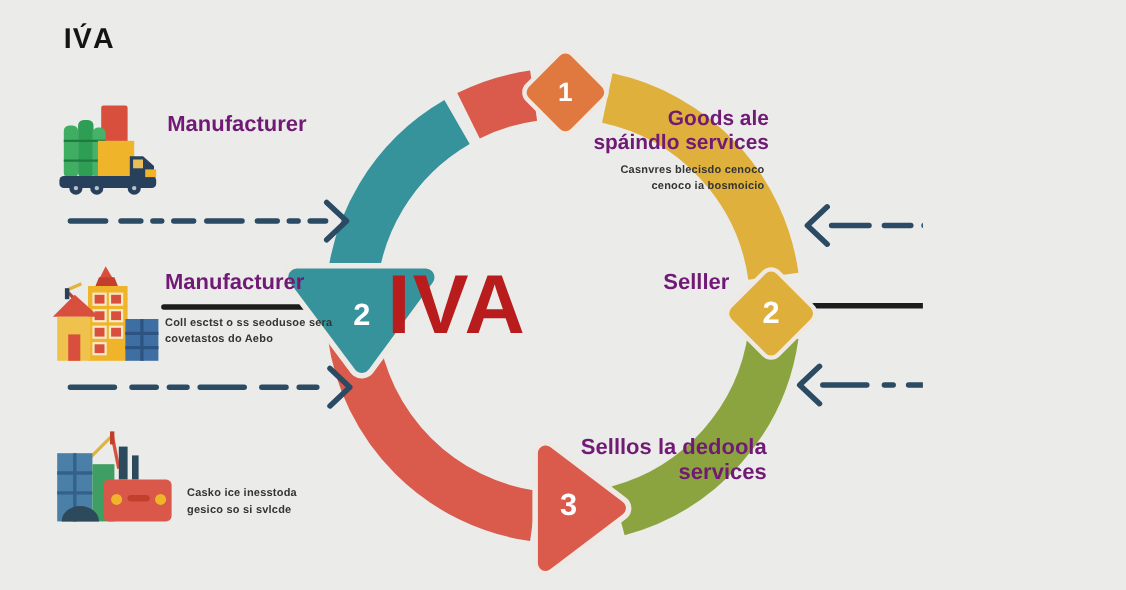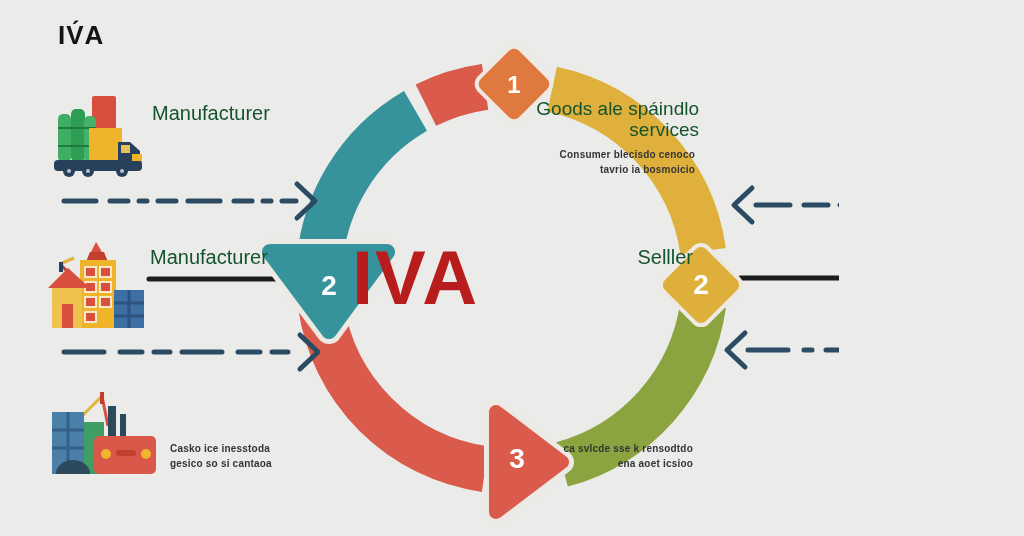--- a/index.html
+++ b/index.html
@@ -1,19 +1,19 @@
 <!DOCTYPE html>
 <html><head>
 <meta charset="utf-8">
 <style>
   html,body{margin:0;padding:0;background:#ebebea;font-family:"Liberation Sans",sans-serif;}
   .stage{position:relative;width:839px;height:536px;background:#ebebea;overflow:hidden;}
   .abs{position:absolute;}
   .title{left:58px;top:20px;font-size:26px;font-weight:bold;color:#141414;letter-spacing:1px;}
-  .big-label{font-size:20px;font-weight:normal;color:#14532d;line-height:1.12;}
+  .big-label{font-size:20px;font-weight:bold;color:#701a75;line-height:1.12;}
   .sub-label{font-size:10px;font-weight:600;color:#343434;line-height:1.45;letter-spacing:.2px;}
   .right-align{text-align:right;}
   .center-iva{left:352px;top:228px;width:320px;height:100px;text-align:left;
     font-size:76px;font-weight:bold;color:#b91c1c;letter-spacing:2px;line-height:100px;}
   .num{color:#ffffff;font-weight:bold;text-align:center;}
   #n1{left:484px;top:68px;width:60px;height:34px;line-height:34px;font-size:24px;}
   #n2d{left:671px;top:268px;width:60px;height:34px;line-height:34px;font-size:28px;}
   #n2a{left:299px;top:269px;width:60px;height:34px;line-height:34px;font-size:28px;}
   #n3{left:487px;top:442px;width:60px;height:34px;line-height:34px;font-size:28px;}
   svg{display:block;}
@@ -108,77 +108,78 @@
     </g>
     <path d="M2 48 L22 28 L44 48 Z" fill="#d94f3d"></path>
     <rect x="6" y="48" width="30" height="40" fill="#eec24d"></rect>
     <rect x="16" y="64" width="11" height="24" fill="#d94f3d"></rect>
     <rect x="68" y="50" width="30" height="38" fill="#3e6fa3"></rect>
     <line x1="68" y1="63" x2="98" y2="63" stroke="#2d5480" stroke-width="3"></line>
     <line x1="68" y1="76" x2="98" y2="76" stroke="#2d5480" stroke-width="3"></line>
     <line x1="83" y1="50" x2="83" y2="88" stroke="#2d5480" stroke-width="3"></line>
   </svg>
   <div class="abs big-label" style="left:150px;top:246px;">Manufacturer</div>
+  <div class="abs sub-label" style="left:150px;top:287px;width:175px;">Coll esctst o ss seodusoe sera covetastos do Aebo</div>
 
   <svg class="abs" style="left:50px;top:392px" width="108" height="92" viewBox="0 0 108 92">
     <line x1="22" y1="34" x2="52" y2="4" stroke="#e0b33c" stroke-width="3"></line>
     <line x1="52" y1="4" x2="58" y2="34" stroke="#d94f3d" stroke-width="3"></line>
     <rect x="50" y="0" width="4" height="12" fill="#c23f2d"></rect>
     <rect x="2" y="20" width="32" height="62" fill="#4a7fa8"></rect>
     <line x1="2" y1="38" x2="34" y2="38" stroke="#34618a" stroke-width="3"></line>
     <line x1="2" y1="56" x2="34" y2="56" stroke="#34618a" stroke-width="3"></line>
     <line x1="18" y1="20" x2="18" y2="82" stroke="#34618a" stroke-width="3"></line>
     <rect x="34" y="30" width="20" height="52" fill="#3e9e63"></rect>
     <rect x="58" y="14" width="8" height="30" fill="#2c4a5c"></rect>
     <rect x="70" y="22" width="6" height="22" fill="#2c4a5c"></rect>
     <path d="M6 82 a17 14 0 0 1 34 0 z" fill="#2c4a5c"></path>
     <rect x="44" y="44" width="62" height="38" rx="5" fill="#d9584a"></rect>
     <circle cx="56" cy="62" r="5" fill="#f0b42a"></circle>
     <circle cx="96" cy="62" r="5" fill="#f0b42a"></circle>
     <rect x="66" y="58" width="20" height="6" rx="3" fill="#c23f2d"></rect>
   </svg>
-  <div class="abs sub-label" style="left:170px;top:442px;width:120px;">Casko ice inesstoda gesico so si cantaoa</div>
+  <div class="abs sub-label" style="left:170px;top:442px;width:120px;">Casko ice inesstoda gesico so si svlcde</div>
 
   <div class="abs big-label right-align" style="right:140px;top:98px;width:175px;font-size:19px;">Goods ale spáindlo services</div>
-  <div class="abs sub-label right-align" style="right:144px;top:148px;width:150px;">Consumer blecisdo cenoco tavrio ia bosmoicio</div>
+  <div class="abs sub-label right-align" style="right:144px;top:148px;width:150px;">Casnvres blecisdo cenoco cenoco ia bosmoicio</div>
   <svg class="abs" style="left:892px;top:90px" width="82" height="92" viewBox="0 0 82 92">
     <path d="M34 2 L46 2 L52 24 L28 24 Z" fill="none" stroke="#2c4a5c" stroke-width="3"></path>
     <line x1="31" y1="12" x2="49" y2="12" stroke="#2c4a5c" stroke-width="2"></line>
     <rect x="35" y="0" width="10" height="5" fill="#e0b33c"></rect>
     <rect x="1" y="24" width="80" height="7" rx="2" fill="#2c4a5c"></rect>
     <rect x="5" y="31" width="72" height="54" fill="#d94f3d"></rect>
     <rect x="5" y="58" width="14" height="27" fill="#e2705c"></rect>
     <rect x="63" y="58" width="14" height="27" fill="#e2705c"></rect>
     <g fill="#f5f0ea">
       <rect x="12" y="37" width="12" height="13"></rect>
       <rect x="32" y="37" width="12" height="13"></rect>
       <rect x="52" y="37" width="12" height="13"></rect>
     </g>
     <rect x="33" y="50" width="17" height="35" fill="#8a8f94"></rect>
     <rect x="66" y="64" width="8" height="18" fill="#e0b33c"></rect>
   </svg>
 
-  <div class="abs big-label right-align" style="right:146px;top:246px;width:120px;">Selller</div>
+  <div class="abs big-label right-align" style="right:146px;top:246px;width:120px;text-align:center;">Selller</div>
   <svg class="abs" style="left:886px;top:238px" width="96" height="82" viewBox="0 0 96 82">
     <rect x="62" y="2" width="11" height="24" rx="4" fill="#2e9e55"></rect>
     <rect x="74" y="8" width="9" height="18" rx="3" fill="#3fae62"></rect>
     <path d="M56 8 h6 v-6" fill="none" stroke="#2e9e55" stroke-width="4"></path>
     <rect x="30" y="6" width="18" height="17" fill="#9fa6ad" stroke="#2c4a5c" stroke-width="3"></rect>
     <path d="M4 18 q-5 8 3 12" fill="none" stroke="#2c4a5c" stroke-width="4" stroke-linecap="round"></path>
     <rect x="6" y="24" width="64" height="40" rx="9" fill="#d9584a" stroke="#22344a" stroke-width="3"></rect>
     <path d="M70 26 q14 2 17 22 l2 16 h-21 z" fill="#2c4a5c"></path>
     <rect x="50" y="40" width="18" height="11" fill="#f0b42a"></rect>
     <line x1="50" y1="45" x2="68" y2="45" stroke="#b4831c" stroke-width="2"></line>
     <rect x="2" y="62" width="84" height="7" rx="3" fill="#2c4a5c"></rect>
     <circle cx="56" cy="68" r="9" fill="#2c4a5c"></circle>
       <circle cx="56" cy="68" r="3" fill="#ebebea"></circle>
     <circle cx="87" cy="72" r="4" fill="#2c4a5c"></circle>
   </svg>
 
-  <div class="abs sub-label right-align" style="right:146px;top:442px;width:135px;">ca svlcde sse k rensodtdo ena aoet icsioo</div>
+  <div class="abs big-label right-align" style="right:142px;top:396px;width:180px;">Selllos la dedoola services</div>
   <svg class="abs" style="left:884px;top:392px" width="94" height="90" viewBox="0 0 94 90">
     <g fill="#d94f3d">
       <rect x="20" y="8" width="11" height="6"></rect>
         <rect x="37" y="8" width="13" height="6"></rect>
       <rect x="56" y="8" width="9" height="6"></rect>
         <rect x="70" y="8" width="7" height="6"></rect>
     </g>
     <rect x="12" y="28" width="70" height="50" fill="#d94f3d"></rect>
     <rect x="12" y="28" width="22" height="50" fill="#c8452f"></rect>
     <rect x="6" y="13" width="82" height="15" rx="3" fill="#eec24d"></rect>

